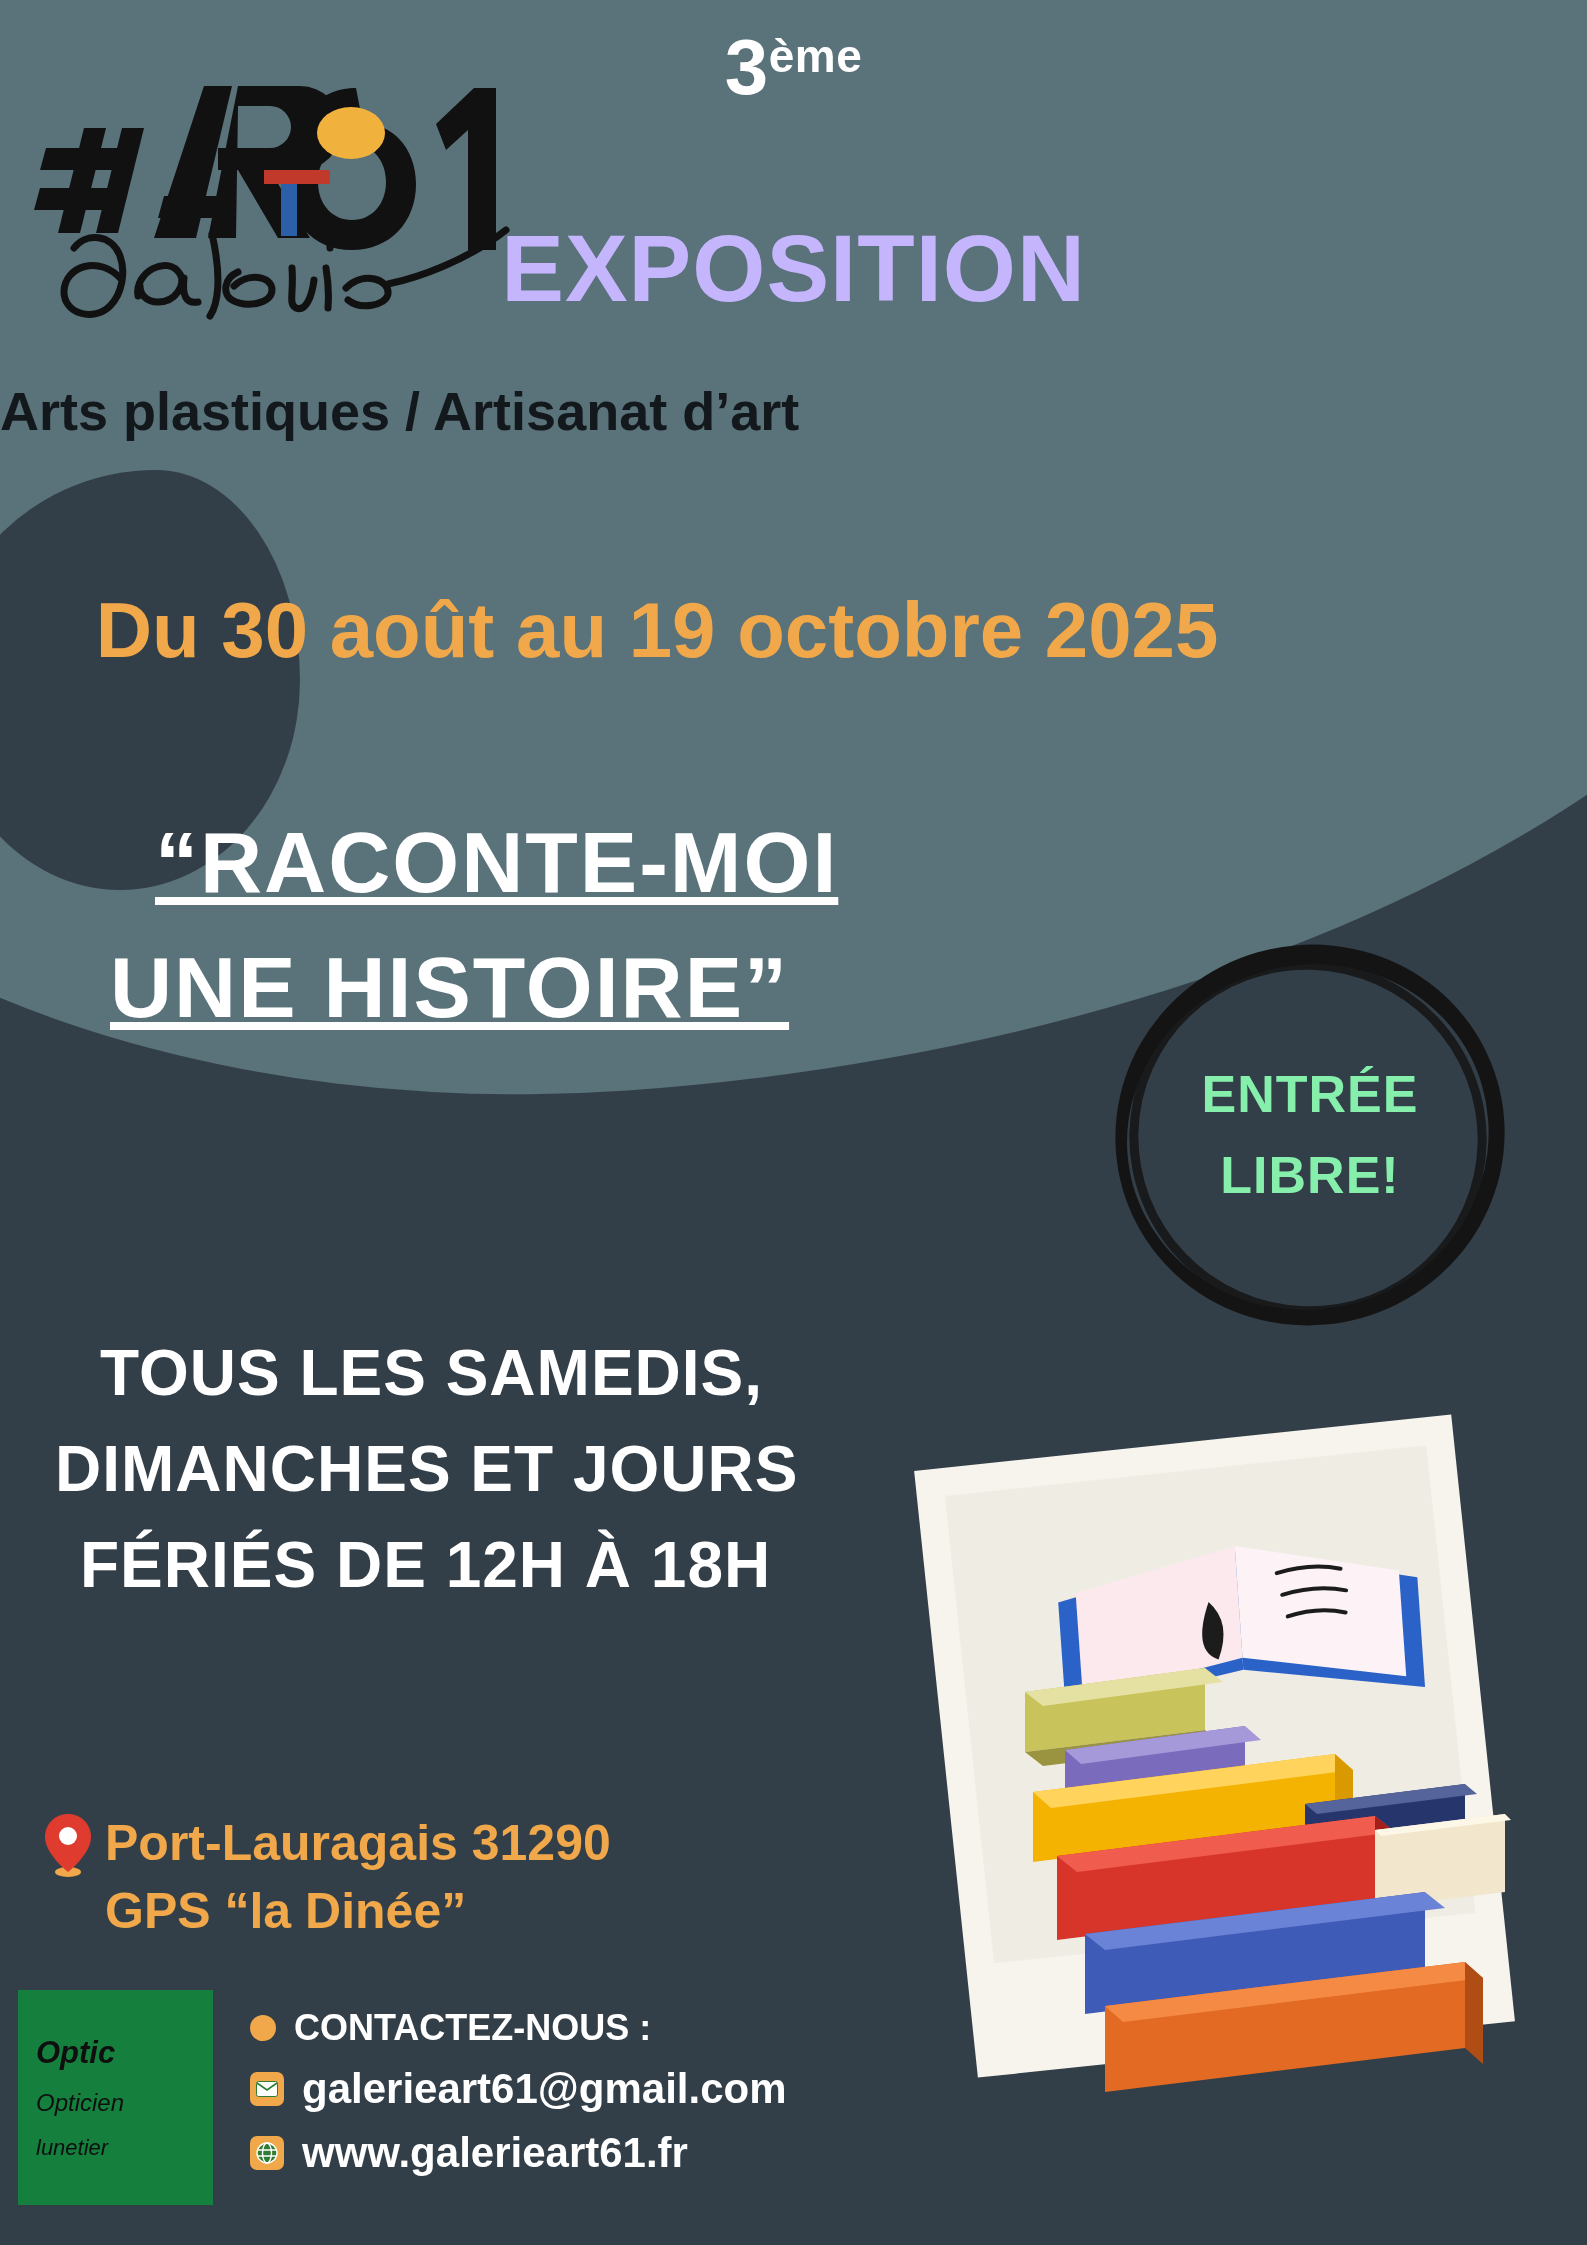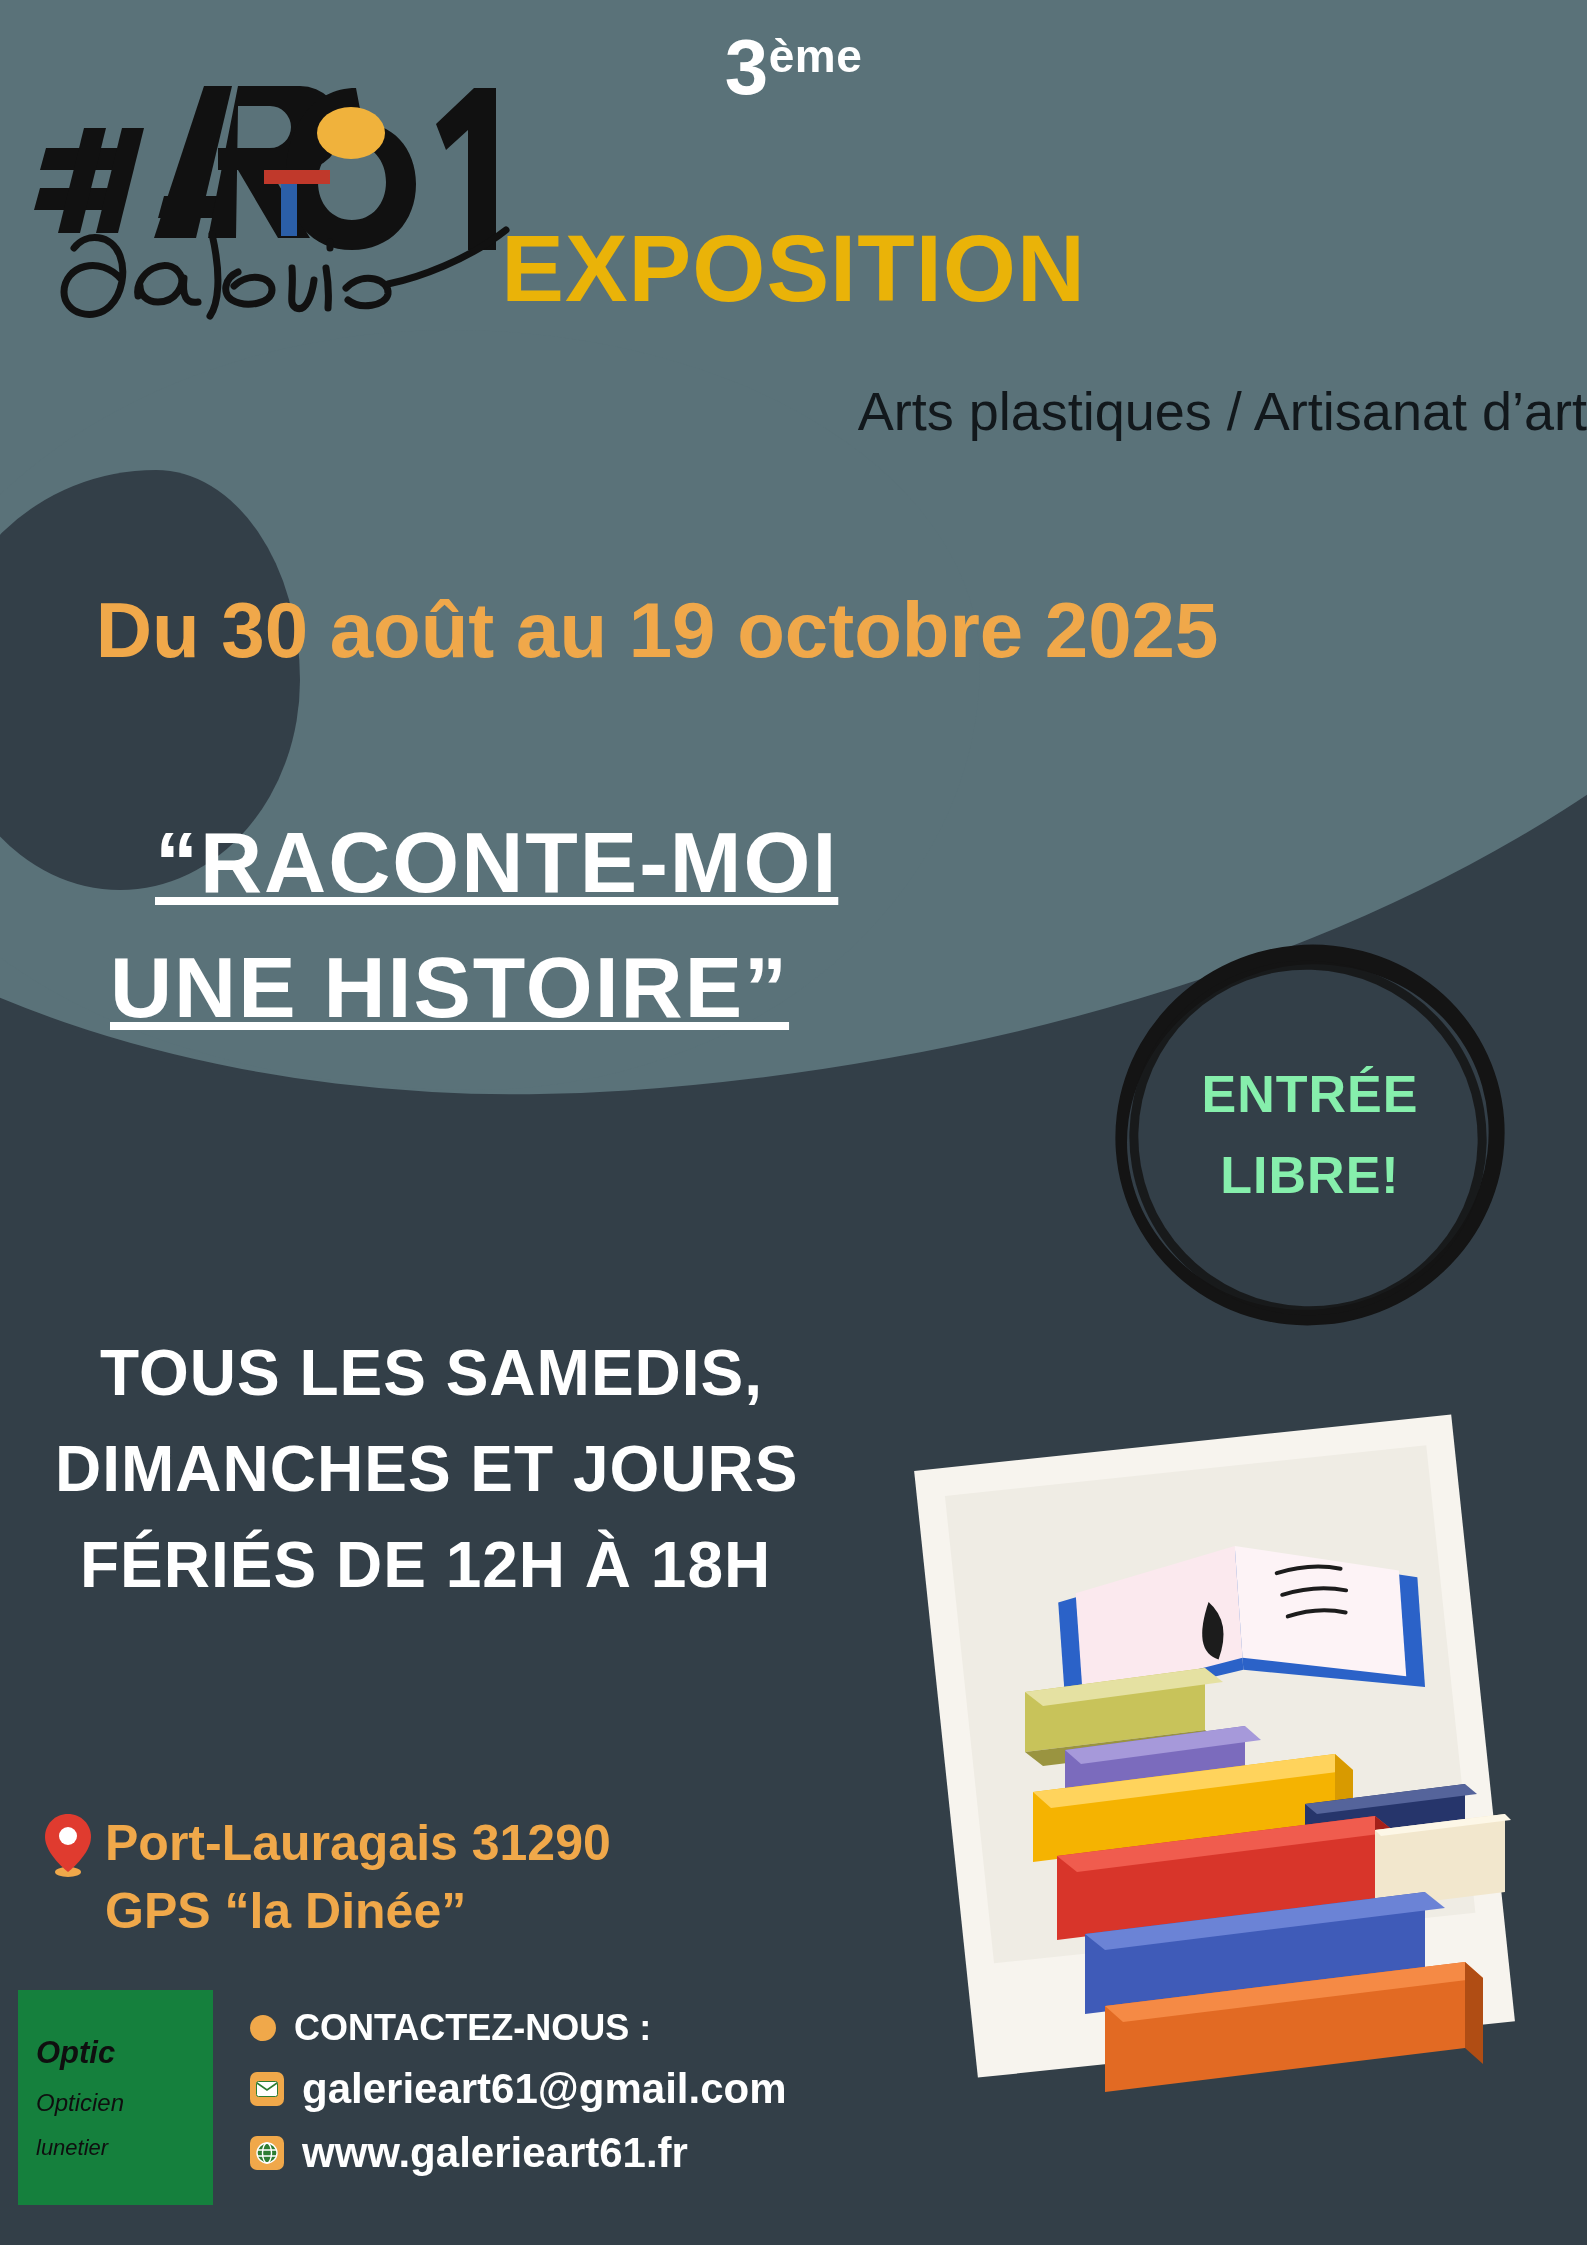--- a/index.html
+++ b/index.html
@@ -76,34 +76,34 @@
   .eme-line .sup {
     font-size: 46px;
     vertical-align: 22px;
   }
   .exposition {
     position: absolute;
     top: 215px;
     left: 0;
     width: 1587px;
     text-align: center;
-    color: #eab308;
+    color: #c4b5fd;
     font-size: 94px;
     font-weight: bold;
     letter-spacing: 1px;
   }
   .soustitre {
     position: absolute;
     top: 380px;
     left: 0;
     width: 1587px;
-    text-align: right;
+    text-align: left;
     color: #12181c;
     font-size: 54px;
-    font-weight: normal;
+    font-weight: bold;
   }
 
   
   .dates {
     position: absolute;
     top: 585px;
     left: 0;
     width: 1314px;
     text-align: center;
     color: #f0a84a;

